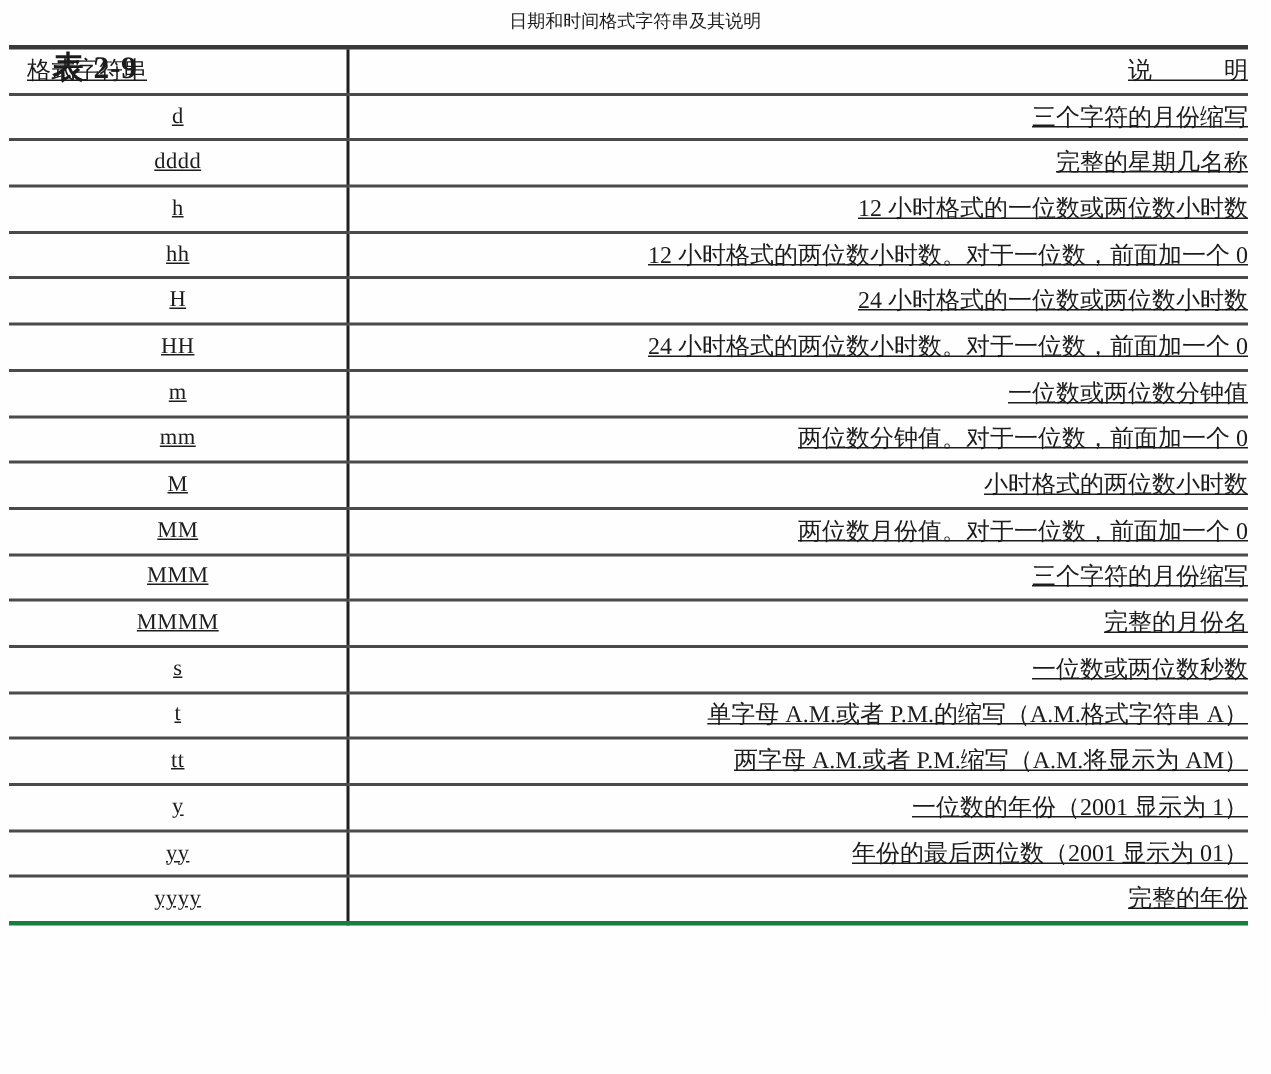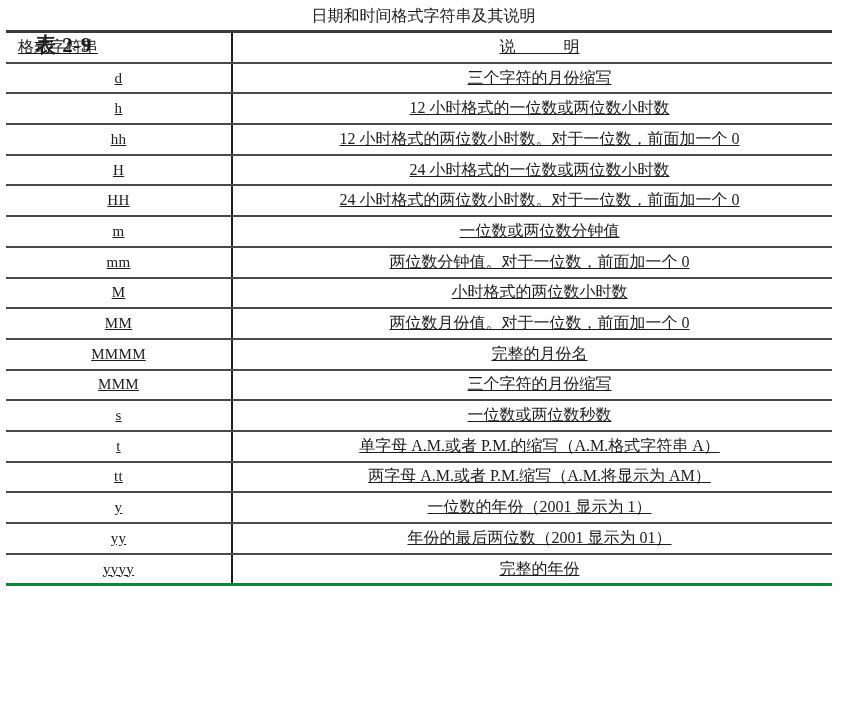--- a/index.html
+++ b/index.html
@@ -28,21 +28,21 @@
     font-weight: 600;
     letter-spacing: 0.5px;
     margin-top: 25px;
   }
   .table-caption {
     position: absolute;
     left: 0;
     right: 0;
     top: 6px;
     text-align: center;
-    font-size: 16px;
+    font-size: 12px;
   }
   table.fmt-table {
     position: absolute;
     top: 30px;
     left: 6px;
     width: 826px;
     border-collapse: collapse;
     table-layout: fixed;
     border-top: 3px solid #3a3a3a;
     border-bottom: 3px solid #15803d;
@@ -61,21 +61,21 @@
   }
   .fmt-table tr:last-child td { border-bottom: none; }
   .fmt-table th:first-child, .fmt-table td:first-child {
     border-right: 2px solid #1f1f1f;
   }
   .fmt-table th:first-child {
     text-align: left;
     padding-left: 12px;
   }
   .fmt-table th:last-child, .fmt-table td:last-child {
-    text-align: center;
+    text-align: right;
     padding-left: 14px;
     margin-left: 17px;
   }
   .fmt-table td:first-child {
     text-align: center;
     font-size: 15px;
     letter-spacing: 0.3px;
   }
 </style>
 </head>
@@ -99,20 +99,24 @@
       </tr>
     </thead>
     <tbody id="rows-body">
   <tr>
     <td>d</td>
     <td>三个字符的月份缩写</td>
   </tr>
 
 
 
+  <tr>
+    <td>dddd</td>
+    <td>完整的星期几名称</td>
+  </tr>
 
   <tr>
     <td>h</td>
     <td>12 小时格式的一位数或两位数小时数</td>
   </tr>
 
   <tr>
     <td>hh</td>
     <td>12 小时格式的两位数小时数。对于一位数，前面加一个 0</td>
   </tr>
@@ -141,27 +145,27 @@
     <td>M</td>
     <td>小时格式的两位数小时数</td>
   </tr>
 
   <tr>
     <td>MM</td>
     <td>两位数月份值。对于一位数，前面加一个 0</td>
   </tr>
 
   <tr>
-    <td>MMMM</td>
-    <td>完整的月份名</td>
+    <td>MMM</td>
+    <td>三个字符的月份缩写</td>
   </tr>
 
   <tr>
-    <td>MMM</td>
-    <td>三个字符的月份缩写</td>
+    <td>MMMM</td>
+    <td>完整的月份名</td>
   </tr>
 
   <tr>
     <td>s</td>
     <td>一位数或两位数秒数</td>
   </tr>
 
 
   <tr>
     <td>t</td>

